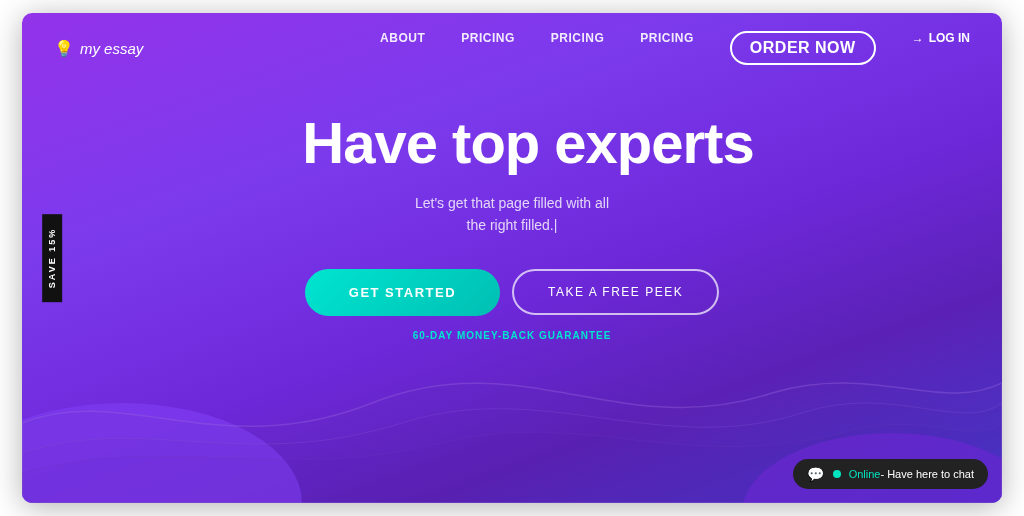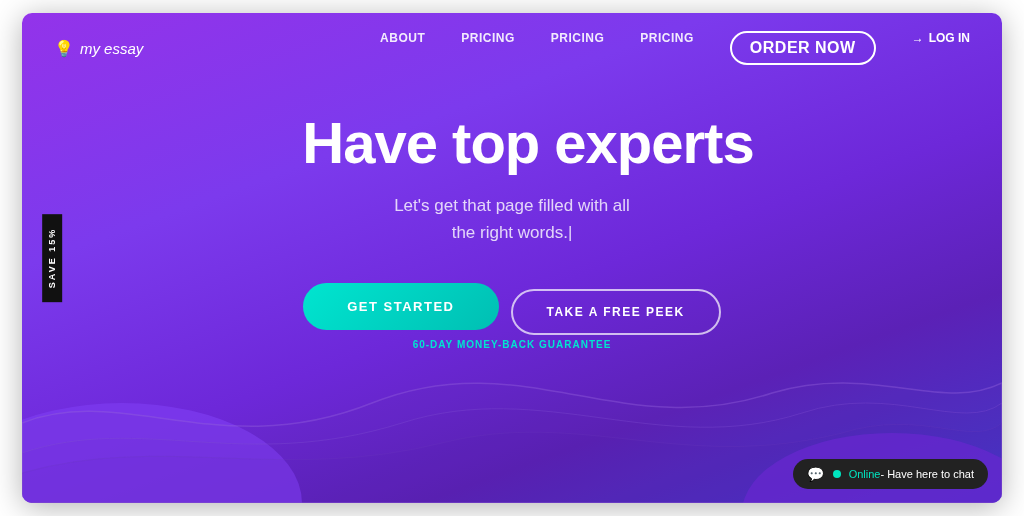--- a/index.html
+++ b/index.html
@@ -131,21 +131,21 @@
       font-size: 58px;
       font-weight: 900;
       color: white;
       line-height: 1.05;
       letter-spacing: -1px;
       padding-left: 32px;
     }
 
     .hero-subtitle {
       color: rgba(255,255,255,0.8);
-      font-size: 17px;
+      font-size: 14px;
       margin-top: 18px;
       line-height: 1.6;
     }
 
     .cta-buttons {
       display: flex;
       align-items: center;
       justify-content: center;
       gap: 12px;
       margin-top: 32px;
@@ -165,33 +165,32 @@
       text-transform: uppercase;
     }
 
     .btn-free-peek {
       background: transparent;
       color: white;
       border: 2px solid rgba(255,255,255,0.7);
       padding: 14px 34px;
       border-radius: 40px;
       font-size: 12px;
-      font-weight: 700;
+      font-weight: 400;
       letter-spacing: 1.5px;
       cursor: pointer;
       text-transform: uppercase;
-      margin-top: 11px;
     }
 
     .guarantee-text {
       color: #00e5d0;
       font-size: 10px;
       font-weight: 700;
       letter-spacing: 1px;
-      margin-top: 4px;
+      margin-top: 14px;
       text-transform: uppercase;
     }
 
     
     .save-badge {
       position: absolute;
       left: -14px;
       top: 50%;
       transform: translateY(-50%) rotate(-90deg);
       background: #111;
@@ -268,21 +267,21 @@
         </button>
       </div>
     </nav>
 
     <div class="hero-content">
       <h1 class="hero-title">
         <span>Have top experts</span><br>
       </h1>
       <p class="hero-subtitle">
         <span>Let's get that page filled with all</span><br>
-        <span>the right words.|</span>
+        <span>the right filled.|</span>
       </p>
       <div class="cta-buttons">
         <button class="btn-get-started">GET STARTED</button>
         <button class="btn-free-peek">TAKE A FREE PEEK</button>
       </div>
       <div class="guarantee-text">60-DAY MONEY-BACK GUARANTEE</div>
     </div>
 
     <div class="waves-container">
       <svg viewBox="0 0 980 200" xmlns="http://www.w3.org/2000/svg" preserveAspectRatio="none">

